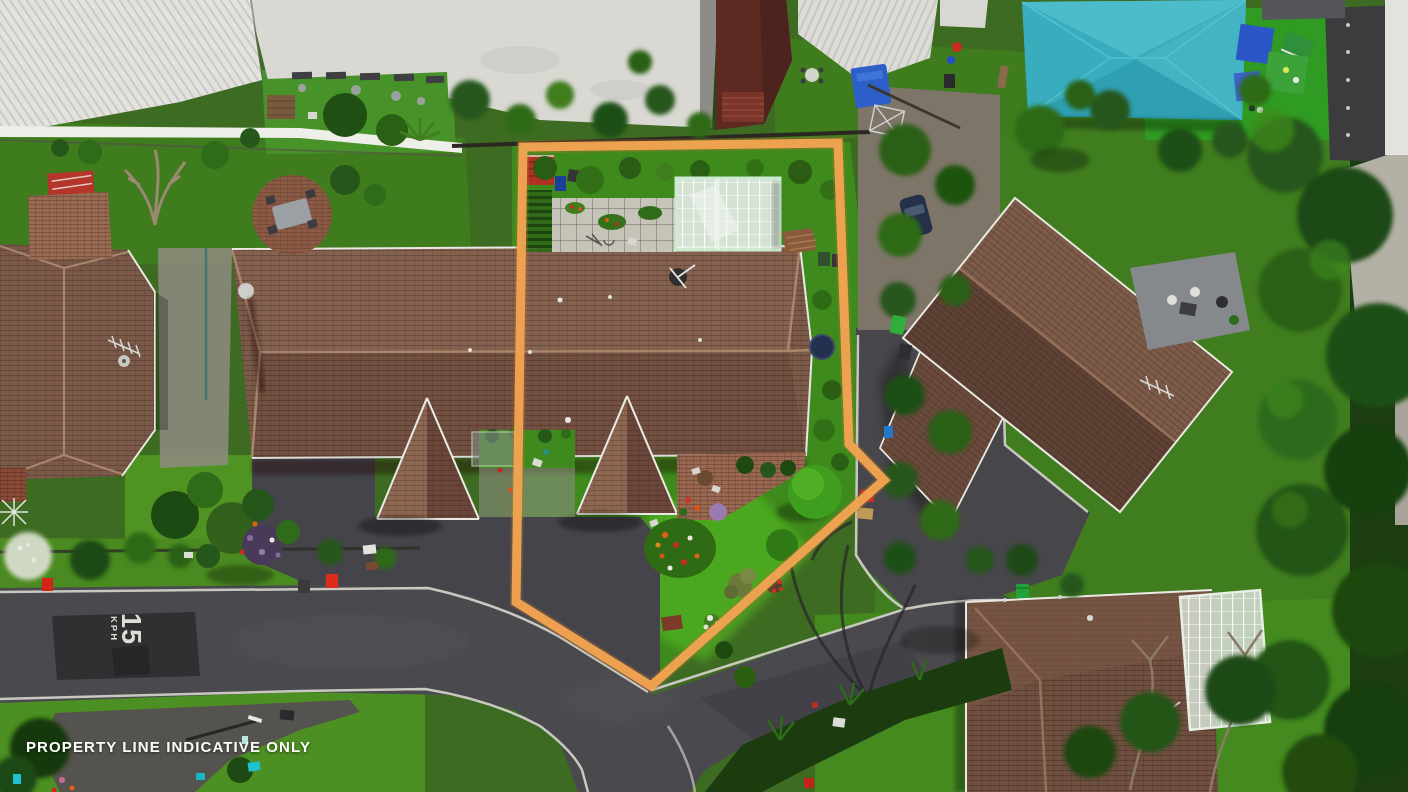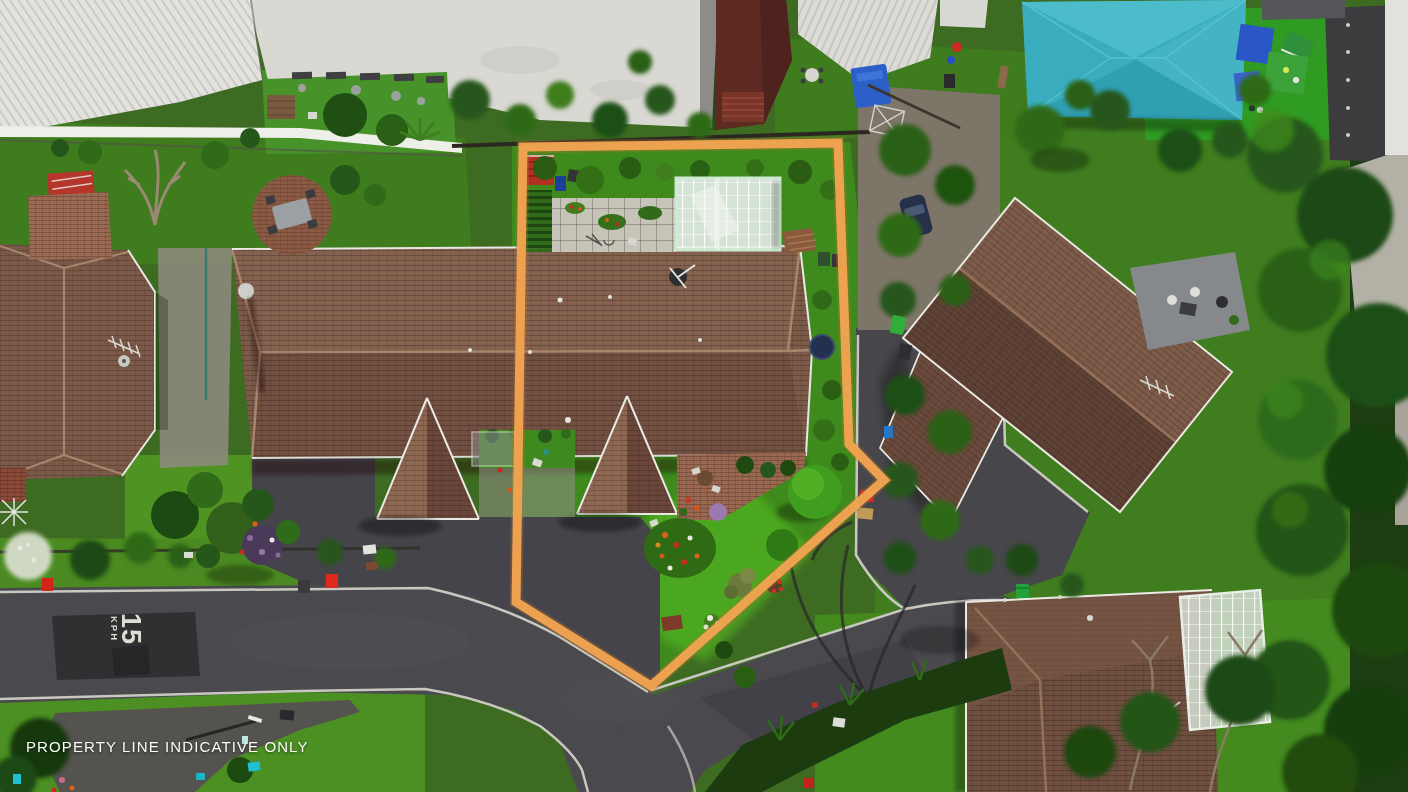--- a/index.html
+++ b/index.html
@@ -1,20 +1,20 @@
 <!DOCTYPE html>
 <html><head>
 <meta charset="utf-8">
 <style>
   html,body{margin:0;padding:0;background:#222;}
   .stage{position:relative;width:1408px;height:792px;overflow:hidden;
          font-family:"Liberation Sans",sans-serif;background:#3e6b22;}
   .stage svg{position:absolute;left:0;top:0;display:block;}
   .caption{position:absolute;left:26px;top:738px;color:#fbfbf7;
-           font-size:15px;font-weight:400;letter-spacing:1.1px;
+           font-size:15px;font-weight:700;letter-spacing:1.1px;
            text-shadow:0 1px 3px rgba(0,0,0,.55);white-space:nowrap;}
 </style>
 </head>
 <body>
 
 <div class="stage">
 <svg width="1408" height="792" viewBox="0 0 1408 792">
   <defs>
     <pattern id="pTile" width="9" height="5" patternUnits="userSpaceOnUse">
       <path d="M0 .5H9" stroke="rgba(40,20,12,.45)" stroke-width="1"></path>

